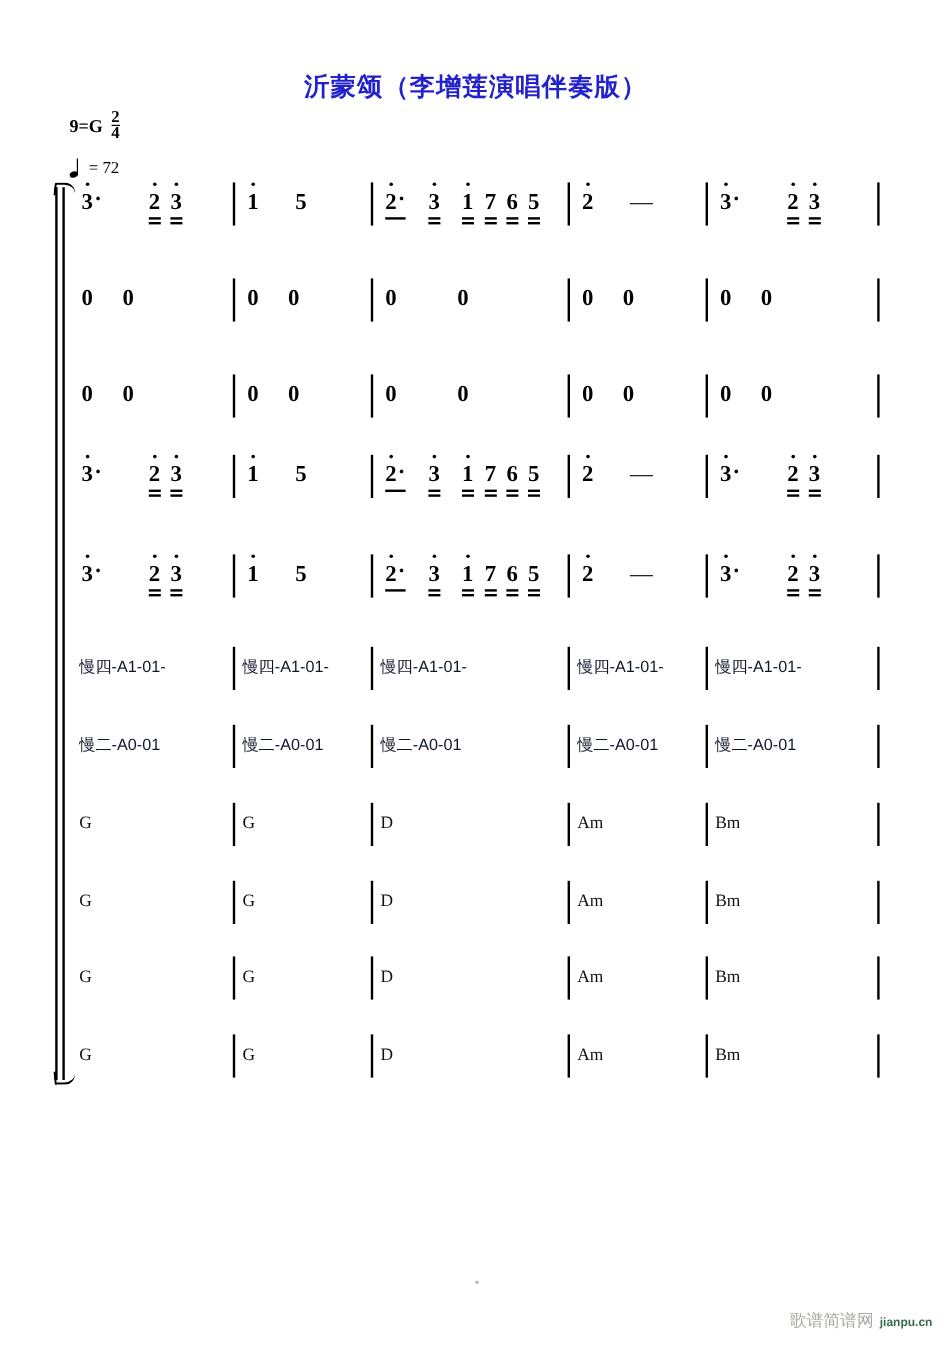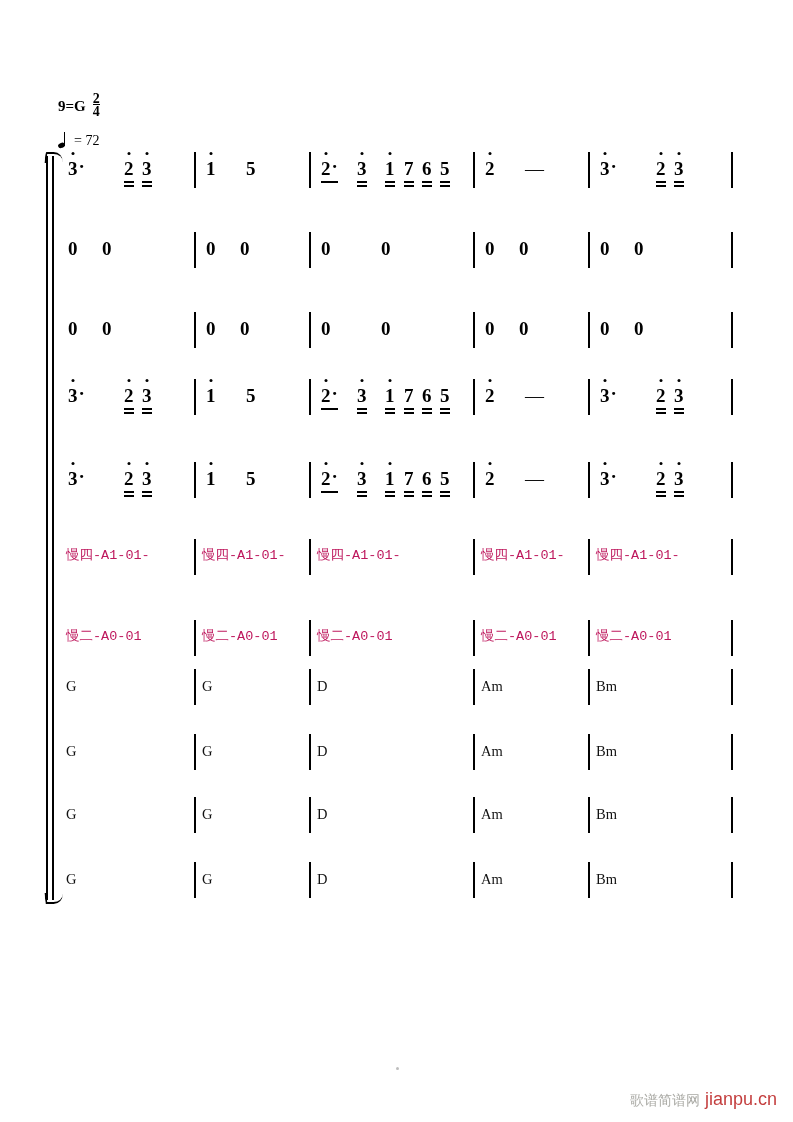--- a/index.html
+++ b/index.html
@@ -128,52 +128,53 @@
     content:"";position:absolute;left:0;right:0;bottom:-7px;height:1.6px;background:#000;
   }
   .dash{
     font-size:19px;font-weight:400;line-height:22px;color:#000;
   }
   .rest0{
     font-family:"Liberation Serif","DejaVu Serif",serif;
     font-size:19px;font-weight:700;color:#000;line-height:22px;
   }
   .textcell{
-    font-family:Liberation Mono, monospace;
-    font-size:13.5px;color:#be185d;line-height:22px;
+    font-family:Liberation Sans, sans-serif;
+    font-size:13.5px;color:#0f172a;line-height:22px;
   }
   .chordcell{
     font-family:"Liberation Serif","DejaVu Serif",serif;
     font-size:14.5px;color:#111;line-height:22px;
   }
 
   
   .watermark{
     position:absolute;right:16px;bottom:12px;
     display:flex;align-items:baseline;gap:5px;
     opacity:.85;
   }
   .wm-cn{
     font-family:"Liberation Serif","DejaVu Serif",serif;
     font-size:14px;color:#9a9a94;
   }
   .wm-en{
     font-family:"Liberation Sans","DejaVu Sans",sans-serif;
-    font-size:18px;font-weight:400;color:#b91c1c;
+    font-size:10px;font-weight:700;color:#14532d;
   }
   .footdot{
     position:absolute;left:396px;bottom:52px;
     width:3px;height:3px;background:#bdbdbd;border-radius:50%;
   }
 </style>
 </head>
 <body>
 
 <div class="page">
 
+  <div class="title">沂蒙颂（李增莲演唱伴奏版）</div>
 
 
   <div class="keysig">
     <span>9=G</span>
     <span class="meter">
       <span class="num">2</span>
       <span class="den">4</span>
     </span>
   </div>
 
@@ -351,21 +352,21 @@
         <span class="barline" style="left: 247px;"></span>
         <span class="barline" style="left: 411px;"></span>
         <span class="barline" style="left: 526px;"></span>
         <span class="barline" style="left: 669px;"></span>
         <span class="cell textcell" style="left: 4px;">慢四-A1-01-</span>
         <span class="cell textcell" style="left: 140px;">慢四-A1-01-</span>
         <span class="cell textcell" style="left: 255px;">慢四-A1-01-</span>
         <span class="cell textcell" style="left: 419px;">慢四-A1-01-</span>
         <span class="cell textcell" style="left: 534px;">慢四-A1-01-</span>
       </div>
-      <div class="row" style="top: 610px; margin-top: 16px;">
+      <div class="row" style="top: 610px;">
         <span class="barline" style="left: 132px;"></span>
         <span class="barline" style="left: 247px;"></span>
         <span class="barline" style="left: 411px;"></span>
         <span class="barline" style="left: 526px;"></span>
         <span class="barline" style="left: 669px;"></span>
         <span class="cell textcell" style="left: 4px;">慢二-A0-01</span>
         <span class="cell textcell" style="left: 140px;">慢二-A0-01</span>
         <span class="cell textcell" style="left: 255px;">慢二-A0-01</span>
         <span class="cell textcell" style="left: 419px;">慢二-A0-01</span>
         <span class="cell textcell" style="left: 534px;">慢二-A0-01</span>

